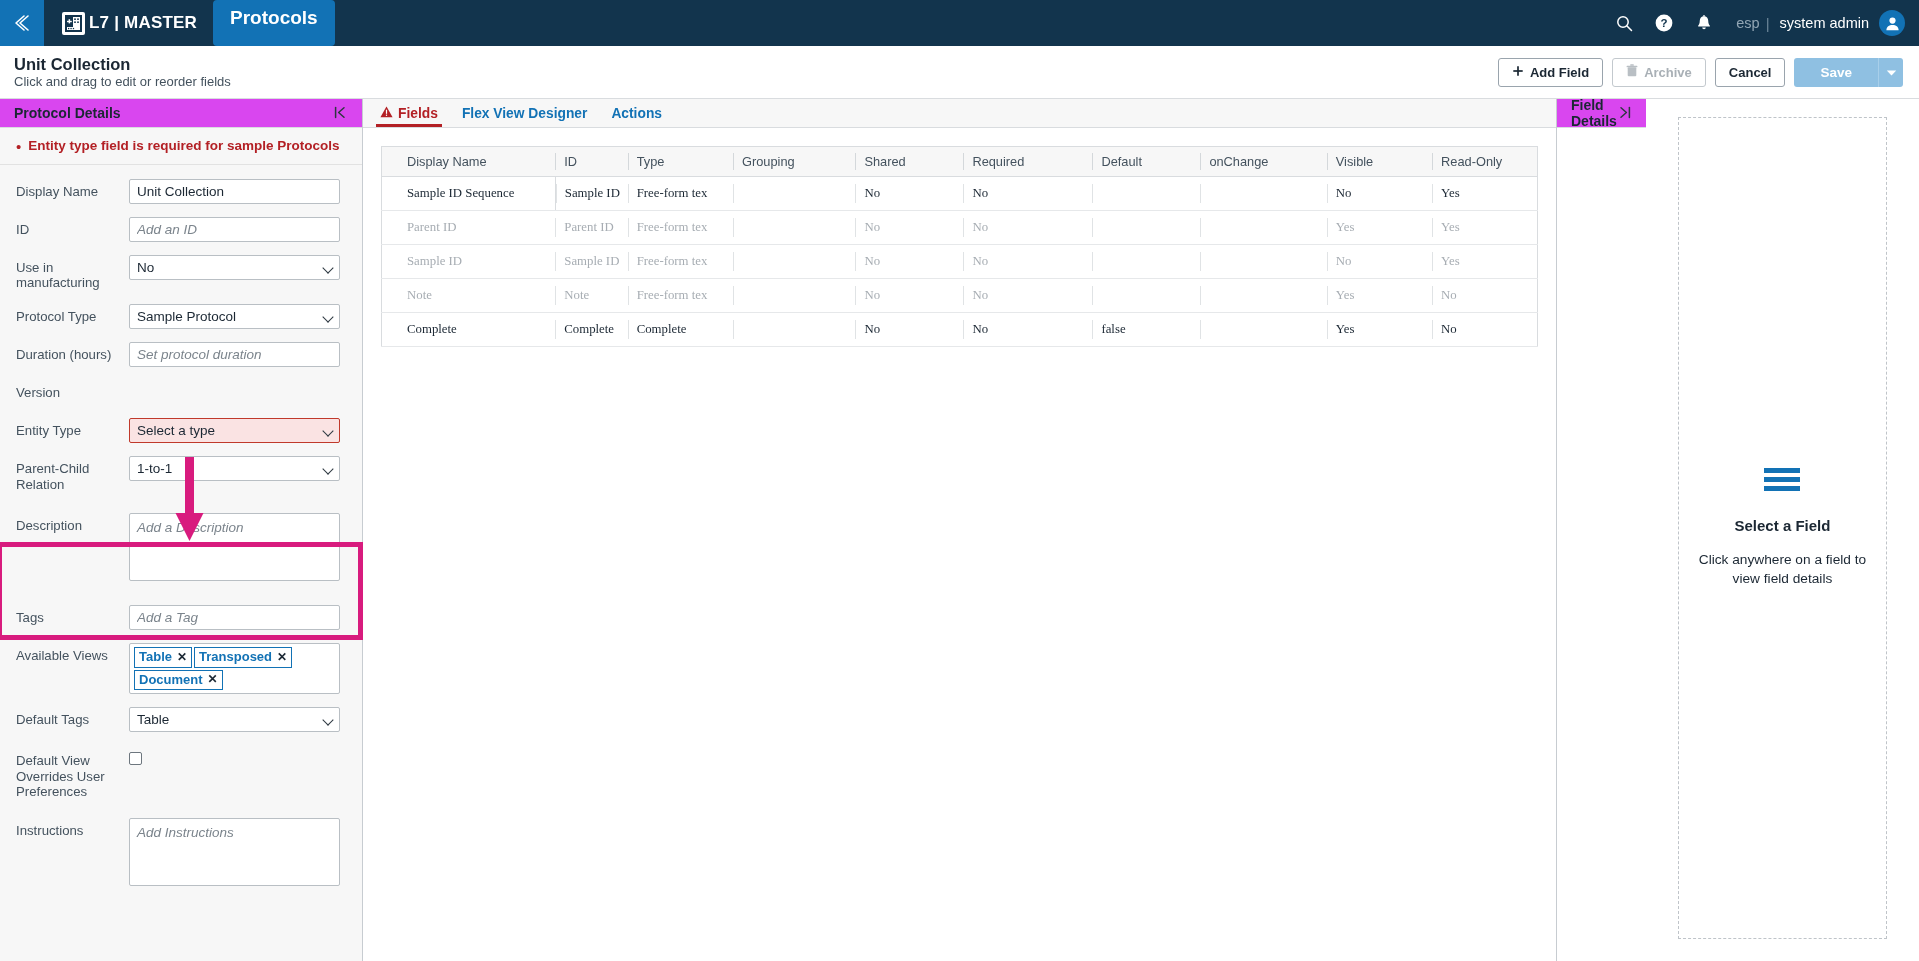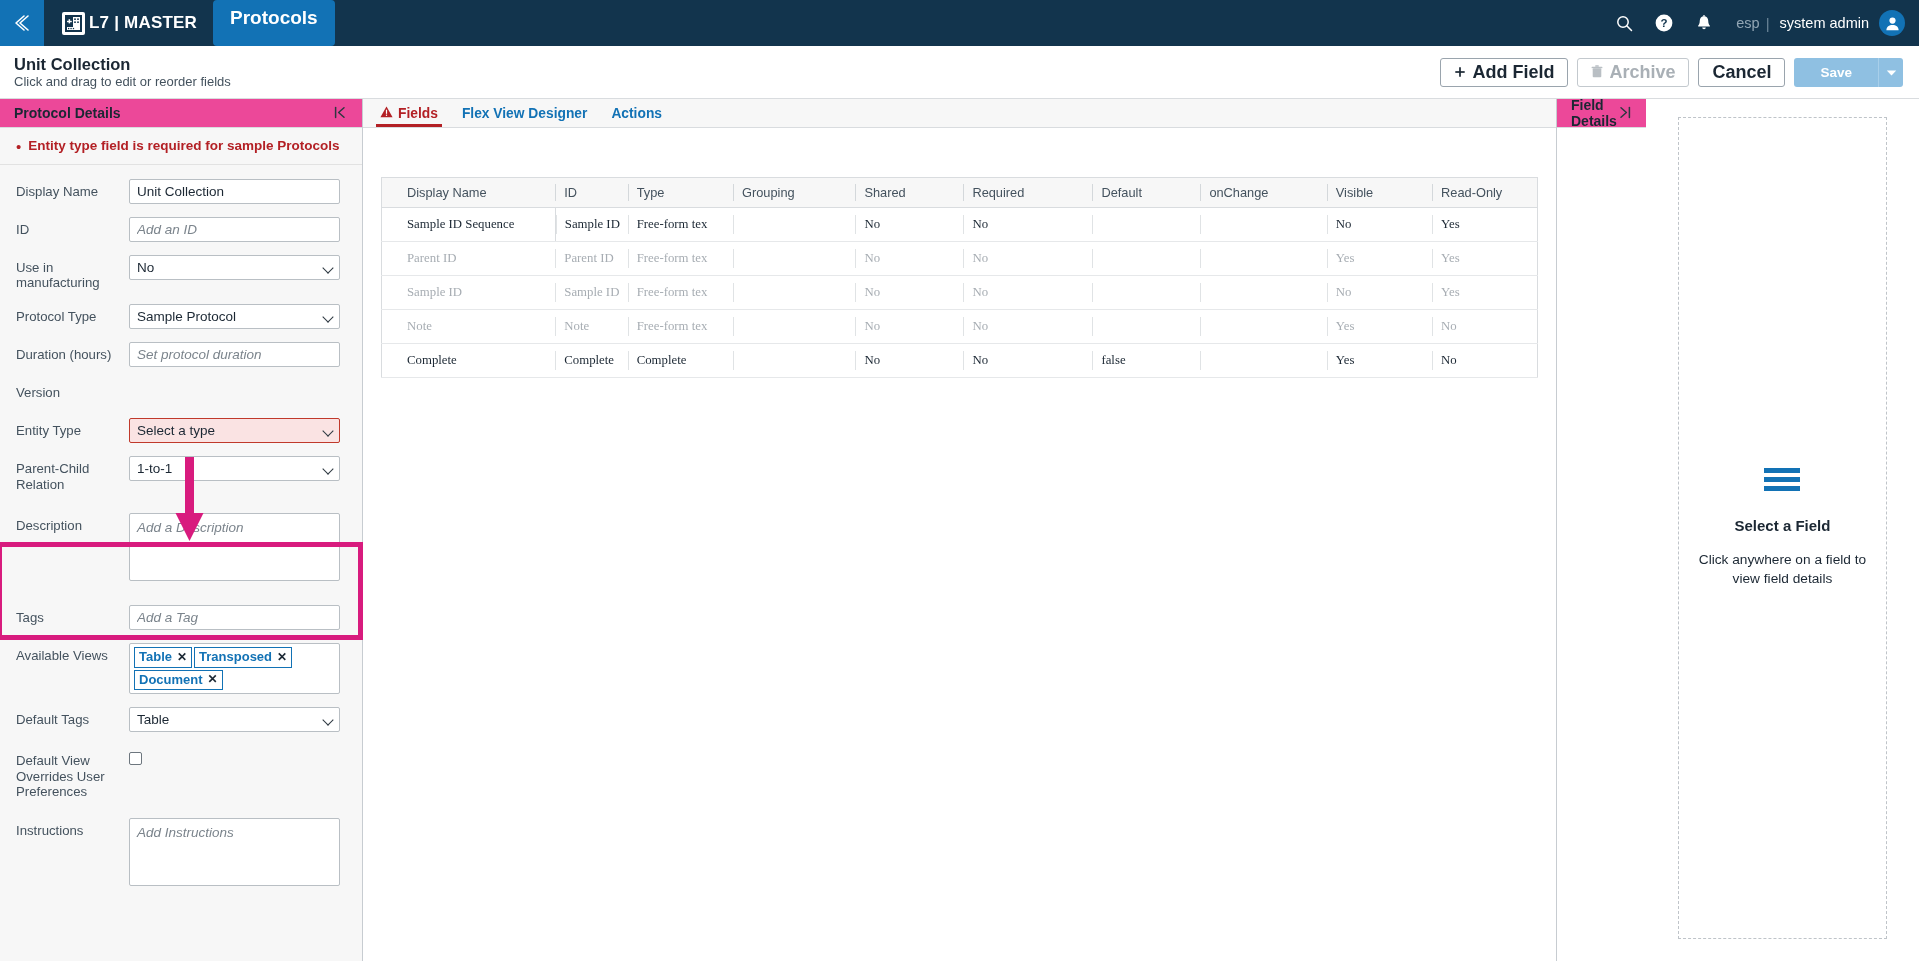--- a/index.html
+++ b/index.html
@@ -55,21 +55,21 @@
   .pagehead {
     flex: 0 0 53px; background: #fff; display: flex; align-items: center;
     padding: 0 16px 0 14px; border-bottom: 1px solid #d9dcdf;
   }
   .pagehead-titles { display: flex; flex-direction: column; gap: 2px; }
   .page-title { font-size: 16.5px; font-weight: bold; color: #1b2733; line-height: 1.1; }
   .page-sub { font-size: 13px; color: #44525e; line-height: 1.1; }
   .pagehead-actions { margin-left: auto; display: flex; align-items: center; gap: 9px; }
   .btn {
     height: 29px; border: 1px solid #9aa4ad; background: #fff; border-radius: 3px;
-    font-family: "Liberation Sans", sans-serif; font-size: 18px; font-weight: bold;
+    font-family: "Liberation Sans", sans-serif; font-size: 13px; font-weight: bold;
     color: #1b2733; padding: 0 13px; cursor: pointer; display: flex;
     align-items: center; gap: 6px; white-space: nowrap;
   }
   .btn.disabled { color: #a9b0b6; border-color: #c3c9ce; cursor: default; }
   .btn-save {
     height: 29px; background: #8fc0e2; color: #fff; border: none; border-radius: 3px 0 0 3px;
     font-size: 13.5px; font-weight: bold; padding: 0 26px 0 26px; cursor: default;
     font-family: "Liberation Sans", sans-serif;
   }
   .btn-save-caret {
@@ -80,21 +80,21 @@
 
   
   .workspace { flex: 1 1 auto; display: flex; min-height: 0; background: #fff; }
 
   
   .left-panel {
     width: 363px; flex: 0 0 363px; border-right: 1px solid #c7ccd1;
     display: flex; flex-direction: column; background: #f7f7f7; position: relative;
   }
   .panel-head {
-    height: 29px; flex: 0 0 29px; background: #ec4899; border-bottom: 1px solid #d9dcdf;
+    height: 29px; flex: 0 0 29px; background: #d946ef; border-bottom: 1px solid #d9dcdf;
     display: flex; align-items: center; padding: 0 14px;
   }
   .panel-head-title { font-size: 14px; font-weight: bold; color: #1b2733; }
   .panel-collapse { margin-left: auto; cursor: pointer; color: #44525e; font-size: 14px; line-height: 1; }
   .err-bar {
     background: #f7f7f7; border-bottom: 1px solid #e2e2e2; padding: 10px 14px 10px 16px;
     display: flex; align-items: flex-start; gap: 7px;
   }
   .err-dot { color: #b32025; font-size: 15px; line-height: 1; margin-top: 1px; }
   .err-text { color: #b32025; font-size: 13.5px; font-weight: bold; }
@@ -140,21 +140,21 @@
   .chk { width: 13px; height: 13px; border: 1.4px solid #6d767e; border-radius: 2px; background:#fff; cursor: pointer; display:block; margin-top:4px;}
 
   
   .annot-box {
     position: absolute; left: -3px; top: 443px; width: 366px; height: 98px;
     border: 5px solid #d81b7e; pointer-events: none; z-index: 30;
   }
   .annot-arrow { position: absolute; left: 170px; top: 358px; z-index: 31; pointer-events: none; }
 
   
-  .center-panel { flex: 1 1 auto; display: flex; flex-direction: column; min-width: 0; background:#fff;gap:31px; }
+  .center-panel { flex: 1 1 auto; display: flex; flex-direction: column; min-width: 0; background:#fff; }
   .tabbar {
     height: 29px; flex: 0 0 29px; background: #f7f7f7; border-bottom: 1px solid #d9dcdf;
     display: flex; align-items: stretch; padding-left: 5px;
   }
   .tab {
     display: flex; align-items: center; gap: 5px; padding: 0 12px; font-size: 13.8px;
     font-weight: bold; color: #1272b5; cursor: pointer; position: relative;
   }
   .tab.active { color: #b32025; }
   .tab.active::after {

